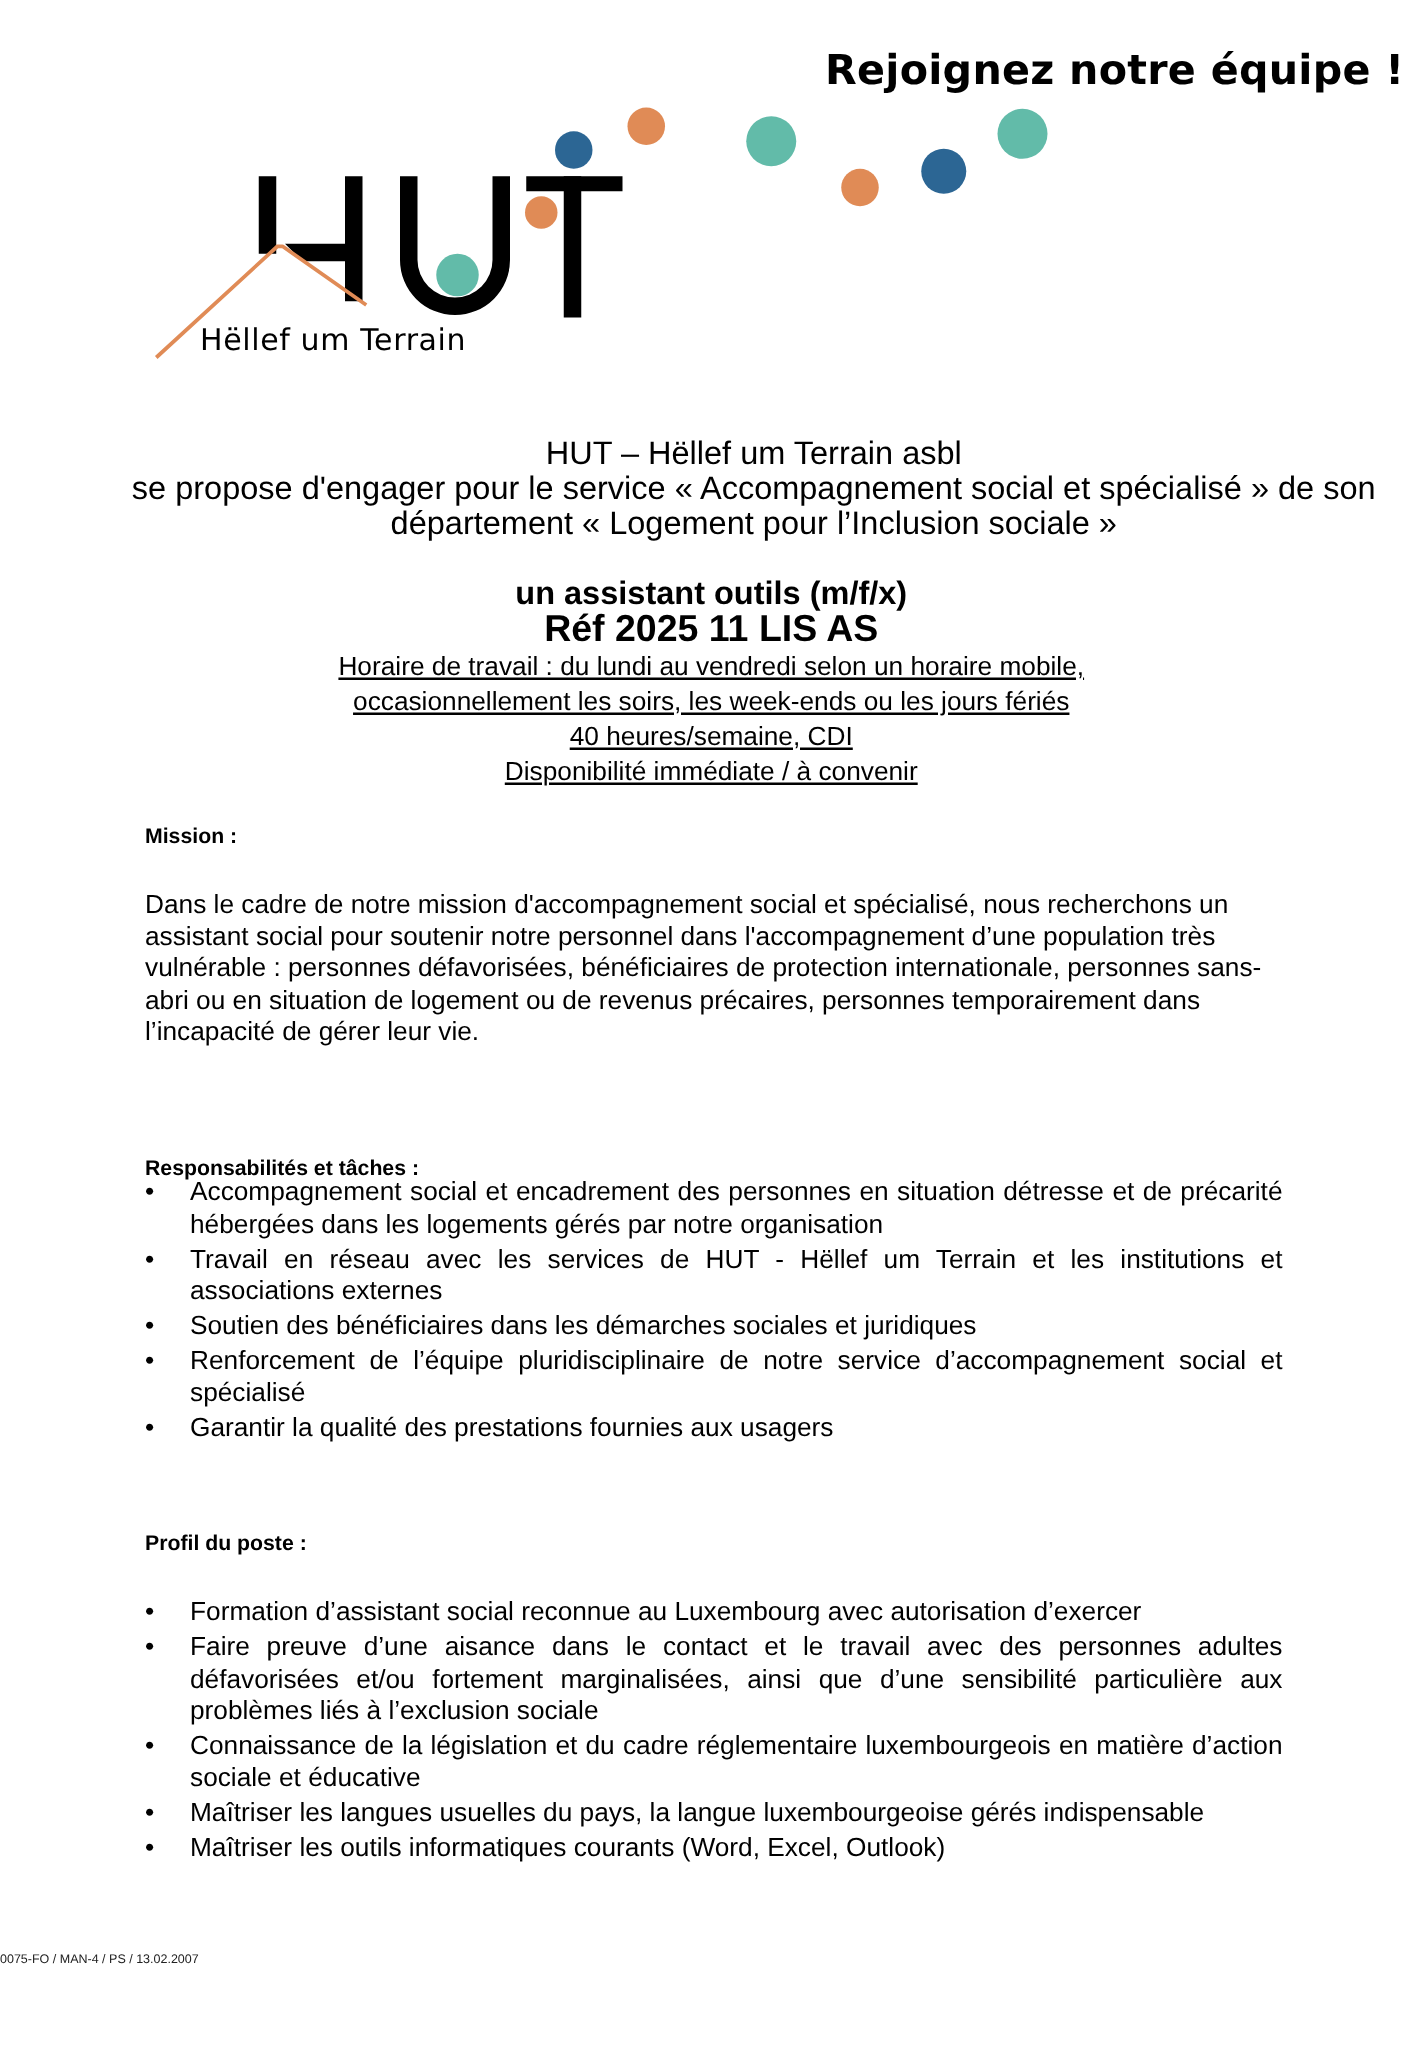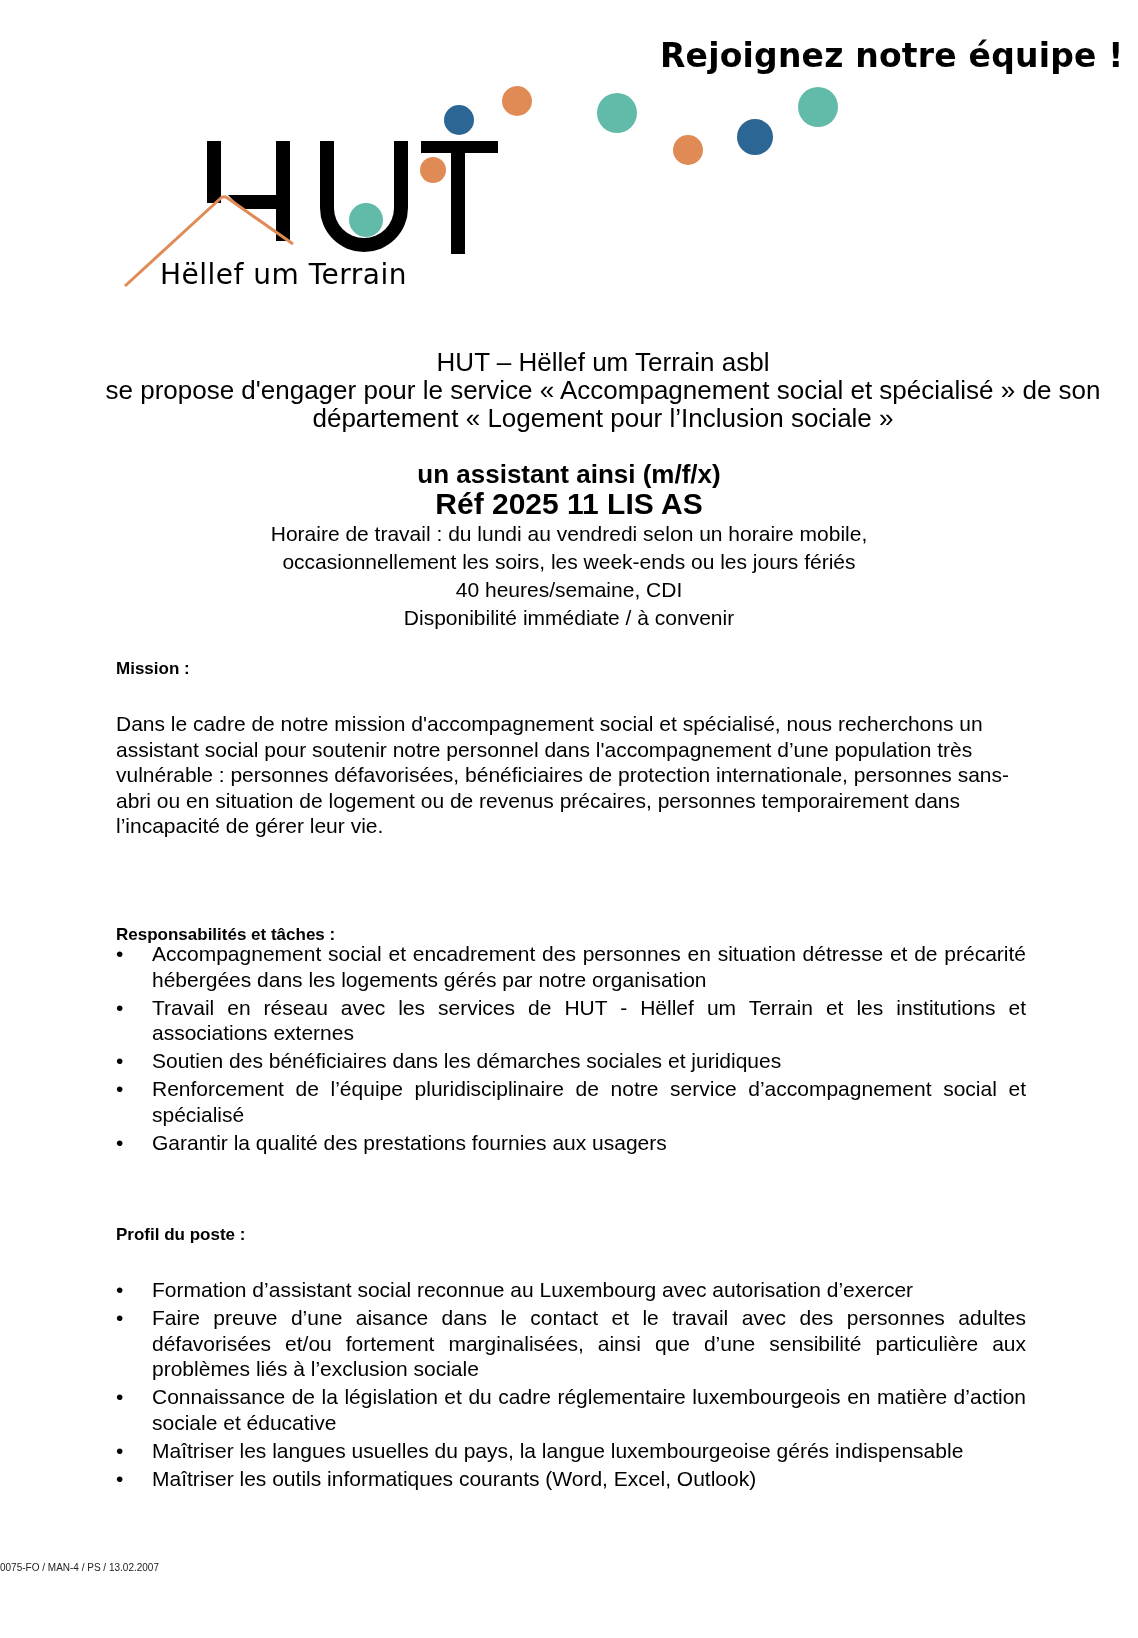--- a/index.html
+++ b/index.html
@@ -8,28 +8,28 @@
       font-family: "Liberation Sans", sans-serif; color: #000;
     }
     .tagline {
       position: absolute; left: 660px; top: 36px; width: 380px;
       font-family: "DejaVu Sans", sans-serif; font-weight: bold; font-size: 33px;
       letter-spacing: 0.2px; white-space: nowrap;
     }
     .logo-svg { position: absolute; left: 0; top: 0; width: 1138px; height: 320px; }
     .logo-text {
       position: absolute; left: 160px; top: 258px;
-      font-family: "DejaVu Sans", sans-serif; font-size: 28px; font-weight: normal;
+      font-family: "DejaVu Sans", sans-serif; font-size: 24px; font-weight: normal;
       letter-spacing: 0.5px; white-space: nowrap;
     }
     .center-block { position: absolute; left: 0; width: 1138px; text-align: center; }
     .intro { top: 348px; font-size: 26px; line-height: 28px; padding-left: 34px; }
     .job-title { top: 458px; font-size: 26px; font-weight: bold; line-height: 32px; }
     .job-ref { top: 490px; font-size: 30px; font-weight: bold; line-height: 28px; }
-    .job-details { top: 520px; font-size: 21px; line-height: 28px; }
+    .job-details { top: 520px; font-size: 21px; line-height: 28px; text-decoration: underline; }
     .section-heading {
       position: absolute; left: 116px; font-size: 17px; font-weight: bold;
     }
     .paragraph {
       position: absolute; left: 116px; width: 920px; font-size: 21px; line-height: 25.5px;
     }
     ul.bullets {
       position: absolute; left: 116px; width: 910px; margin: 0; padding: 0; list-style: none;
       font-size: 21px; line-height: 25.5px;
     }
@@ -74,21 +74,21 @@
 
 <div class="tagline">Rejoignez notre équipe !</div>
 <div class="logo-text">Hëllef um Terrain</div>
 
 <div class="center-block intro">
   <div>HUT – Hëllef um Terrain asbl</div>
   <div>se propose d'engager pour le service « Accompagnement social et spécialisé » de son</div>
   <div>département « Logement pour l’Inclusion sociale »</div>
 </div>
 
-<div class="center-block job-title">un assistant ainsi (m/f/x)</div>
+<div class="center-block job-title">un assistant outils (m/f/x)</div>
 <div class="center-block job-ref">Réf 2025 11 LIS AS</div>
 <div class="center-block job-details">
   <div>Horaire de travail : du lundi au vendredi selon un horaire mobile,</div>
   <div>occasionnellement les soirs, les week-ends ou les jours fériés</div>
   <div>40 heures/semaine, CDI</div>
   <div>Disponibilité immédiate / à convenir</div>
 </div>
 
 <div class="section-heading" style="top:659px;">Mission :</div>
 <div class="paragraph" style="top:711px;">Dans le cadre de notre mission d'accompagnement social et spécialisé, nous recherchons un assistant social pour soutenir notre personnel dans l'accompagnement d’une population très vulnérable : personnes défavorisées, bénéficiaires de protection internationale, personnes sans-abri ou en situation de logement ou de revenus précaires, personnes temporairement dans l’incapacité de gérer leur vie.</div>

